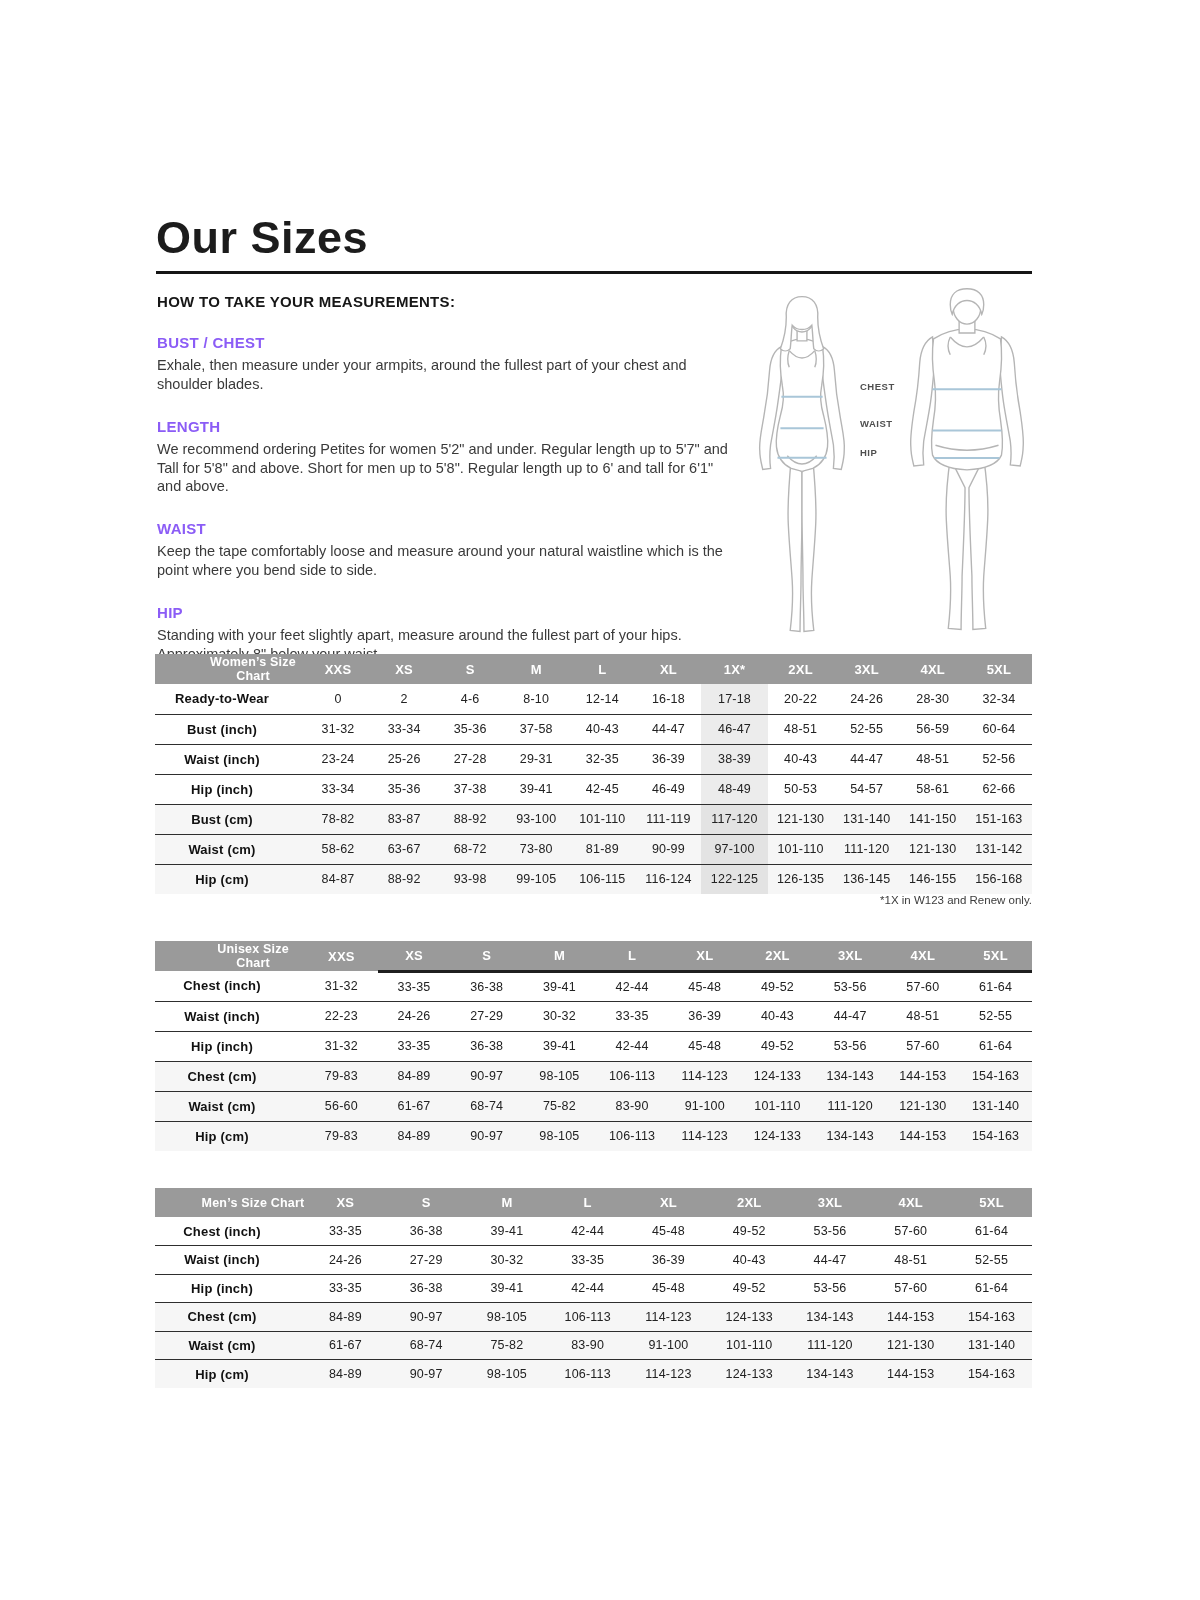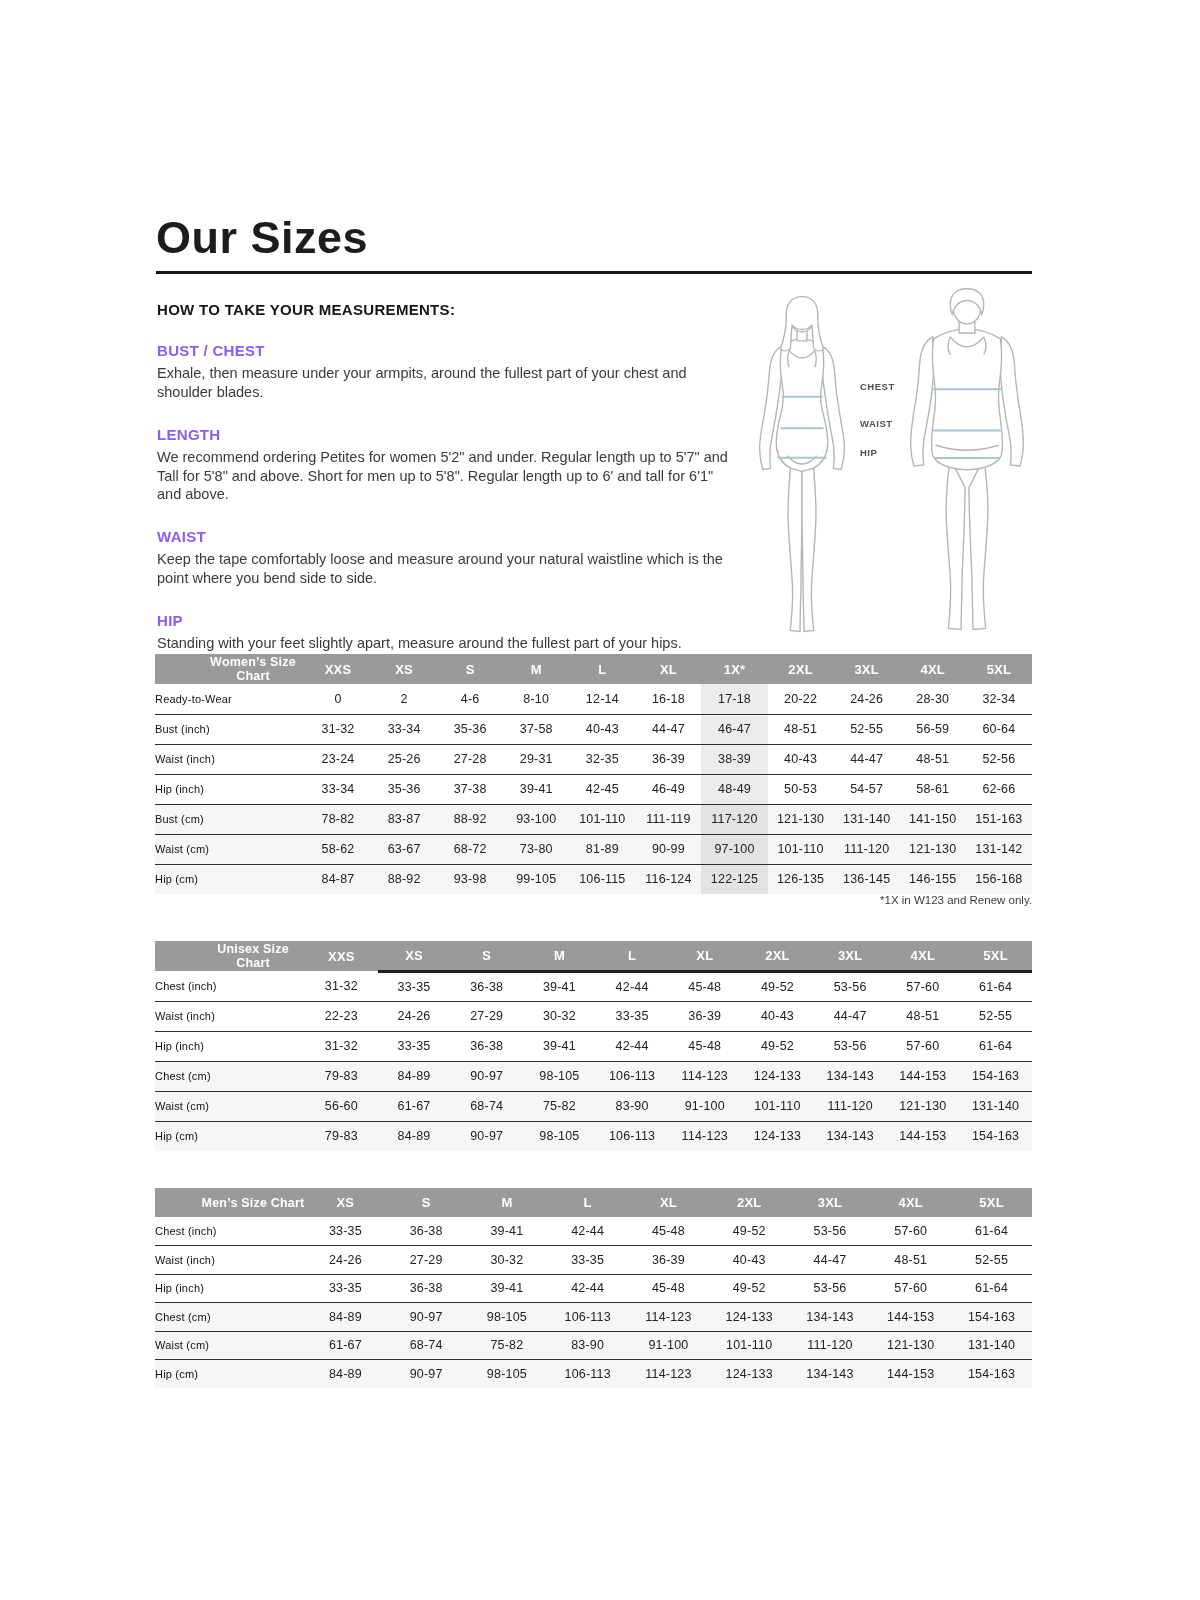--- a/index.html
+++ b/index.html
@@ -19,21 +19,21 @@
     font-family:"Liberation Sans", sans-serif;color:var(--ink);
   }
   .page-title{
     position:absolute;left:156px;top:212px;
     font-size:45px;font-weight:800;letter-spacing:0.5px;color:#1c1c1c;
   }
   .title-rule{
     position:absolute;left:156px;top:271px;width:876px;height:3px;background:#151515;
   }
   .howto{
-    position:absolute;left:157px;top:301px;width:578px;
+    position:absolute;left:157px;top:293px;width:578px;
   }
   .howto-heading{
     font-size:15px;font-weight:800;letter-spacing:0.3px;color:#161616;
   }
   .measure-section{margin-top:24px;}
   .measure-section h3{
     font-size:15px;font-weight:800;letter-spacing:0.3px;color:#8b5cf6;margin-bottom:5px;
   }
   .measure-section p{
     font-size:14.5px;line-height:1.3;color:#3a3a3a;
@@ -61,21 +61,21 @@
   .size-table th{
     background:var(--header-bg);color:#ffffff;font-weight:700;
     font-size:13px;height:30px;text-align:center;letter-spacing:0.2px;
   }
   .size-table th.title-cell{font-size:12.5px;padding-left:46px;}
   .size-table td{
     height:30px;font-size:12.5px;text-align:center;color:#222;background:#fff;
     letter-spacing:0.2px;
   }
   .size-table td.label-cell{
-    text-align:left;font-weight:400;font-size:11px;padding-right:16px;color:#111;
+    text-align:center;font-weight:700;font-size:13px;padding-right:16px;color:#111;
   }
   .size-table tbody tr + tr{border-top:1.5px solid var(--line);}
   .size-table tr.shaded td{background:var(--shaded);}
   .size-table td.hl{background:var(--hl);}
   .size-table tr.shaded td.hl{background:var(--hl-shaded);}
   .size-table th.hd-underline{border-bottom:3px solid #1f1f1f;}
   #women-table{top:654px;}
   #unisex-table{top:941px;}
   #men-table{top:1188px;}
   #men-table td{height:28.5px;}

